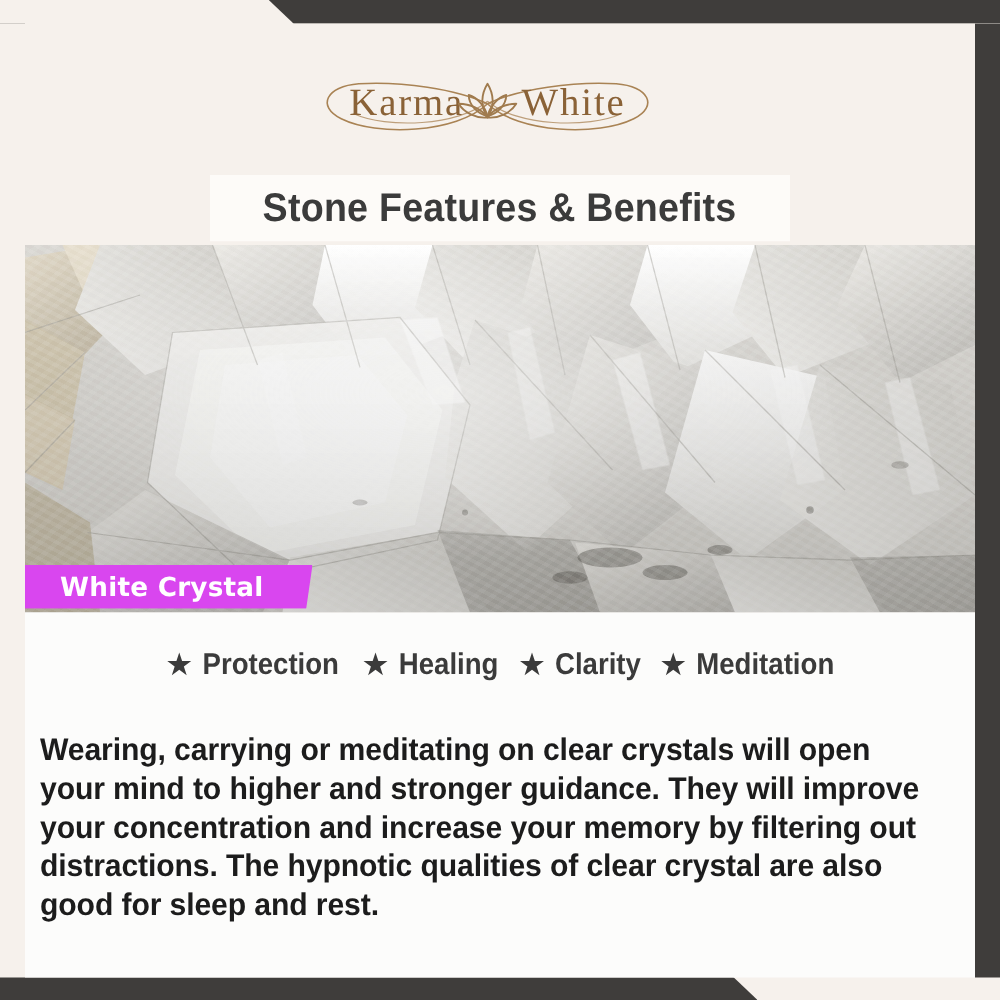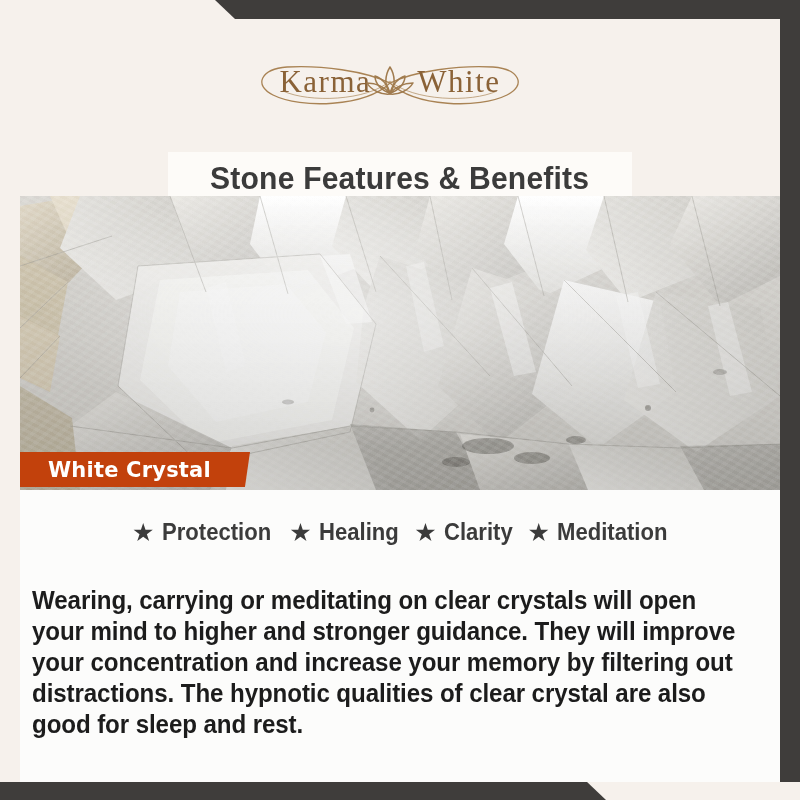--- a/index.html
+++ b/index.html
@@ -110,21 +110,20 @@
   #title-banner {
     position: absolute;
     left: 168px;
     top: 121px;
     width: 464px;
     height: 53px;
     background: #fdfbf8;
     display: flex;
     align-items: center;
     justify-content: center;
-    margin-top: 12px;
   }
   #page-title {
     font-family: "Liberation Sans Narrow", "Liberation Sans", sans-serif;
     font-weight: bold;
     font-size: 32px;
     color: #3b3b3b;
     letter-spacing: 0.2px;
     transform: scaleX(0.94);
     white-space: nowrap;
   }
@@ -158,21 +157,21 @@
                 linear-gradient(to bottom, rgba(255,255,255,0.12) 0%, rgba(60,60,58,0.18) 100%);
   }
 
   
   #stone-name-band {
     position: absolute;
     left: 20px;
     top: 433px;
     width: 230px;
     height: 35px;
-    background: #c2410c;
+    background: #d946ef;
     clip-path: polygon(0 0, 100% 0, 97.8% 100%, 0 100%);
     display: flex;
     align-items: center;
   }
   #stone-name-label {
     color: #ffffff;
     font-family: "DejaVu Sans", sans-serif;
     font-weight: bold;
     font-size: 21px;
     padding-left: 28px;

